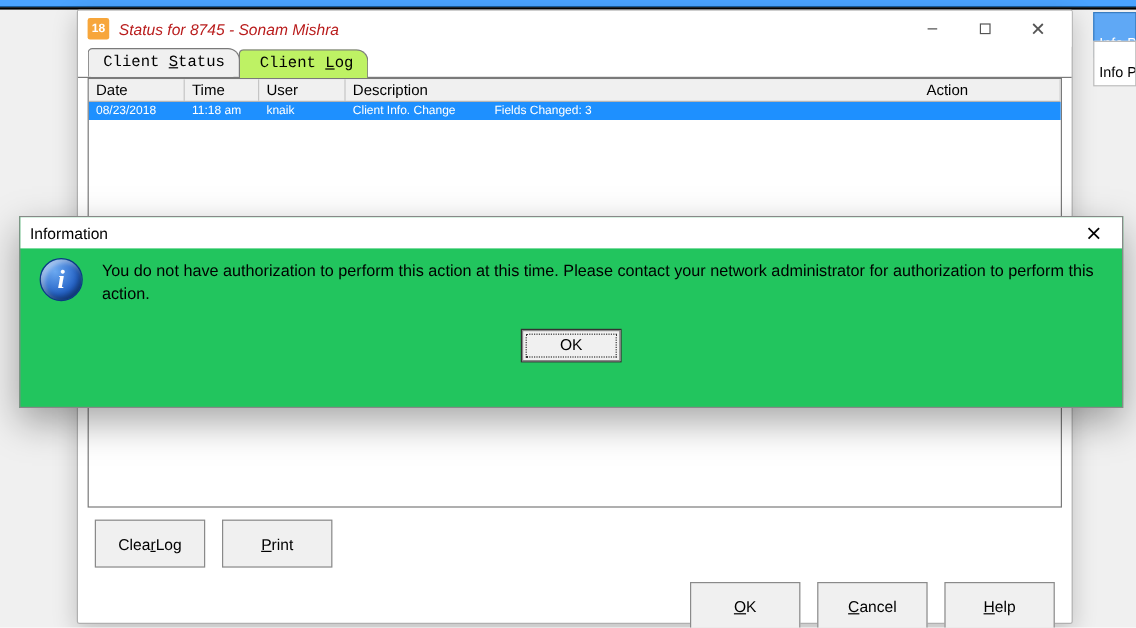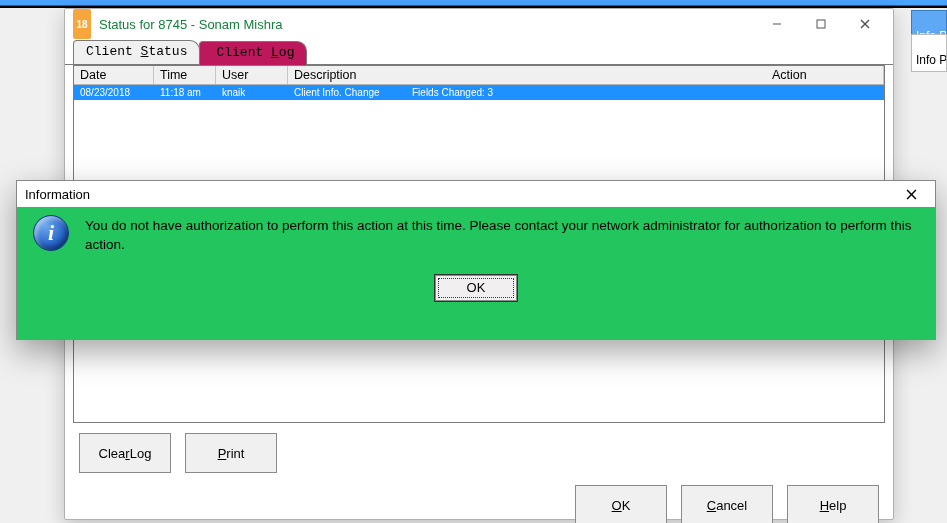--- a/index.html
+++ b/index.html
@@ -58,28 +58,28 @@
     border-radius: 2px;
   }
   .titlebar {
     height: 30px;
     display: flex;
     align-items: center;
     padding: 0 6px 0 8px;
     background: #fff;
   }
   .titlebar .app-icon {
-    width: 18px; height: 30px;
+    width: 18px; height: 18px;
     background: #f7a63b;
     border-radius: 2px;
     display: flex; align-items: center; justify-content: center;
     color: #fff; font-size: 10px; font-weight: bold;
     margin-right: 8px;
   }
-  .titlebar .title-text { color: #15803d; font-size: 13px; flex: 0 0 auto;}
+  .titlebar .title-text { color: #b91c1c; font-size: 13px; flex: 0 0 auto; font-style: italic;}
   .titlebar .spacer { flex: 1; }
   .win-btn {
     width: 44px; height: 28px;
     display: flex; align-items: center; justify-content: center;
     color: #555;
     cursor: pointer;
   }
   .win-btn svg { width: 10px; height: 10px; stroke: #555; fill: none; stroke-width: 1; }
   .win-btn.close svg { stroke-width: 1.5; }
 
@@ -100,21 +100,21 @@
     border-bottom: none;
     background: #f0f0f0;
     margin-right: -1px;
     border-top-left-radius: 4px;
     border-top-right-radius: 10px;
     font-size: 13px;
     cursor: pointer;
     position: relative;
   }
   .tab.active {
-    background: #be185d;
+    background: #bef264;
     z-index: 2;
     margin-bottom: -1px;
     padding-bottom: 1px;
     padding-left: 16px;
   }
   .tab .ul { text-decoration: underline; }
 
   
   .grid-area {
     margin: 0 8px;

